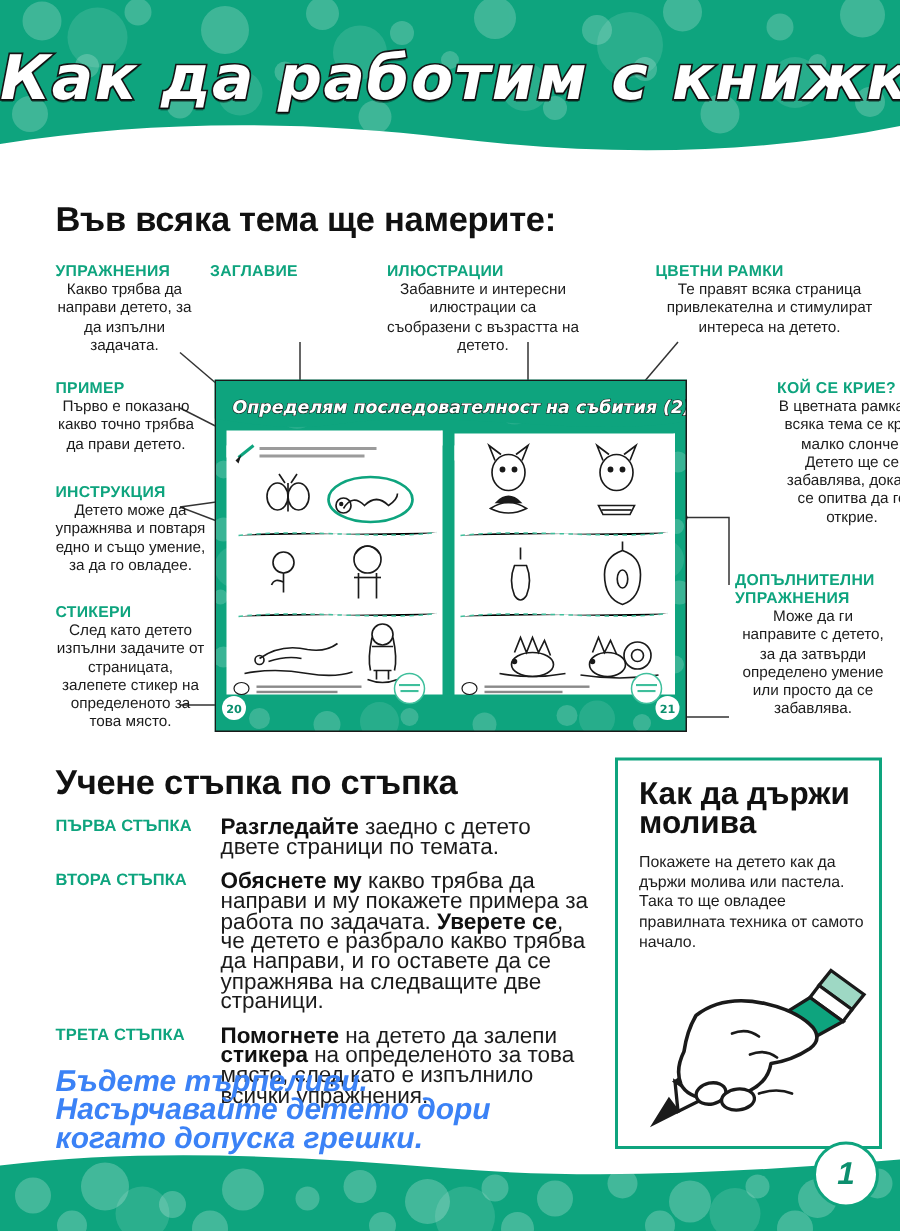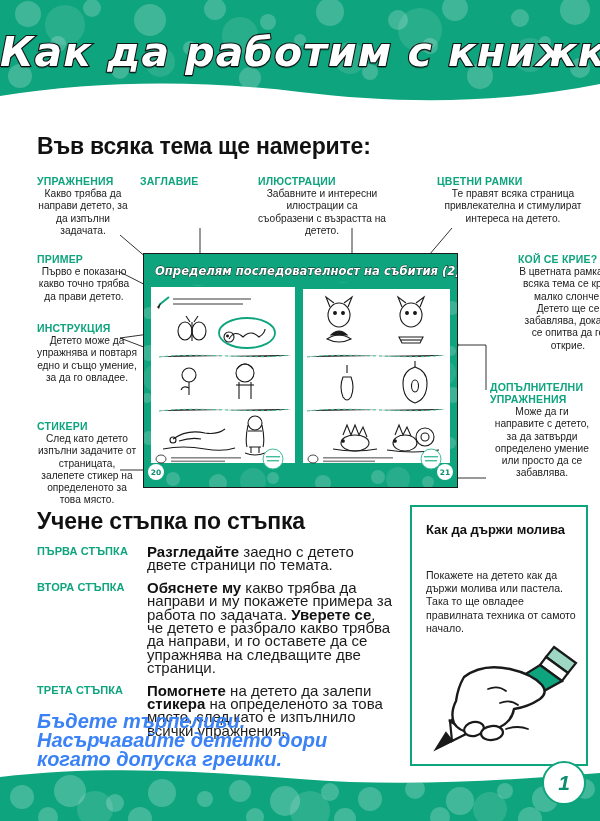--- a/index.html
+++ b/index.html
@@ -63,21 +63,21 @@
     font-style:italic;font-weight:bold;font-size:20px;line-height:19px;color:#3b82f6;
   }
 
   
   .pbox{
     position:absolute;left:410px;top:505px;width:178px;height:261px;
     border:2px solid #0EA47E;background:#fff;box-sizing:border-box;
   }
   .pbox h3{
     margin:0;position:absolute;left:14px;top:13px;width:150px;
-    font-size:13px;font-weight:bold;line-height:19px;color:#111;
+    font-size:21px;font-weight:bold;line-height:19px;color:#111;
   }
   .pbox p{
     margin:0;position:absolute;left:14px;top:62px;width:152px;
     font-size:10.6px;line-height:13.2px;color:#1b1b1b;
   }
   .pbox .art{position:absolute;left:4px;top:130px;width:170px;height:125px;}
 
   
   .footer{position:absolute;left:0;bottom:0;width:600px;height:62px;overflow:hidden;}
   .pagenum{
@@ -181,21 +181,21 @@
     <p class="bdy">Какво трябва да направи детето, за да изпълни задачата.</p>
   </div>
   <div class="anno" style="left:37px;top:253px;width:94px;">
     <p class="ttl">ПРИМЕР</p>
     <p class="bdy">Първо е показано какво точно трябва да прави детето.</p>
   </div>
   <div class="anno" style="left:37px;top:322px;width:100px;">
     <p class="ttl">ИНСТРУКЦИЯ</p>
     <p class="bdy">Детето може да упражнява и повтаря едно и също умение, за да го овладее.</p>
   </div>
-  <div class="anno" style="left:37px;top:420px;width:100px;">
+  <div class="anno" style="left:37px;top:402px;width:100px;">
     <p class="ttl">СТИКЕРИ</p>
     <p class="bdy">След като детето изпълни задачите от страницата, залепете стикер на определеното за това място.</p>
   </div>
 
   <div class="anno" style="left:140px;top:175px;width:102px;">
     <p class="ttl">ЗАГЛАВИЕ</p>
   </div>
   <div class="anno" style="left:258px;top:175px;width:128px;">
     <p class="ttl">ИЛЮСТРАЦИИ</p>
     <p class="bdy">Забавните и интересни илюстрации са съобразени с възрастта на детето.</p>

